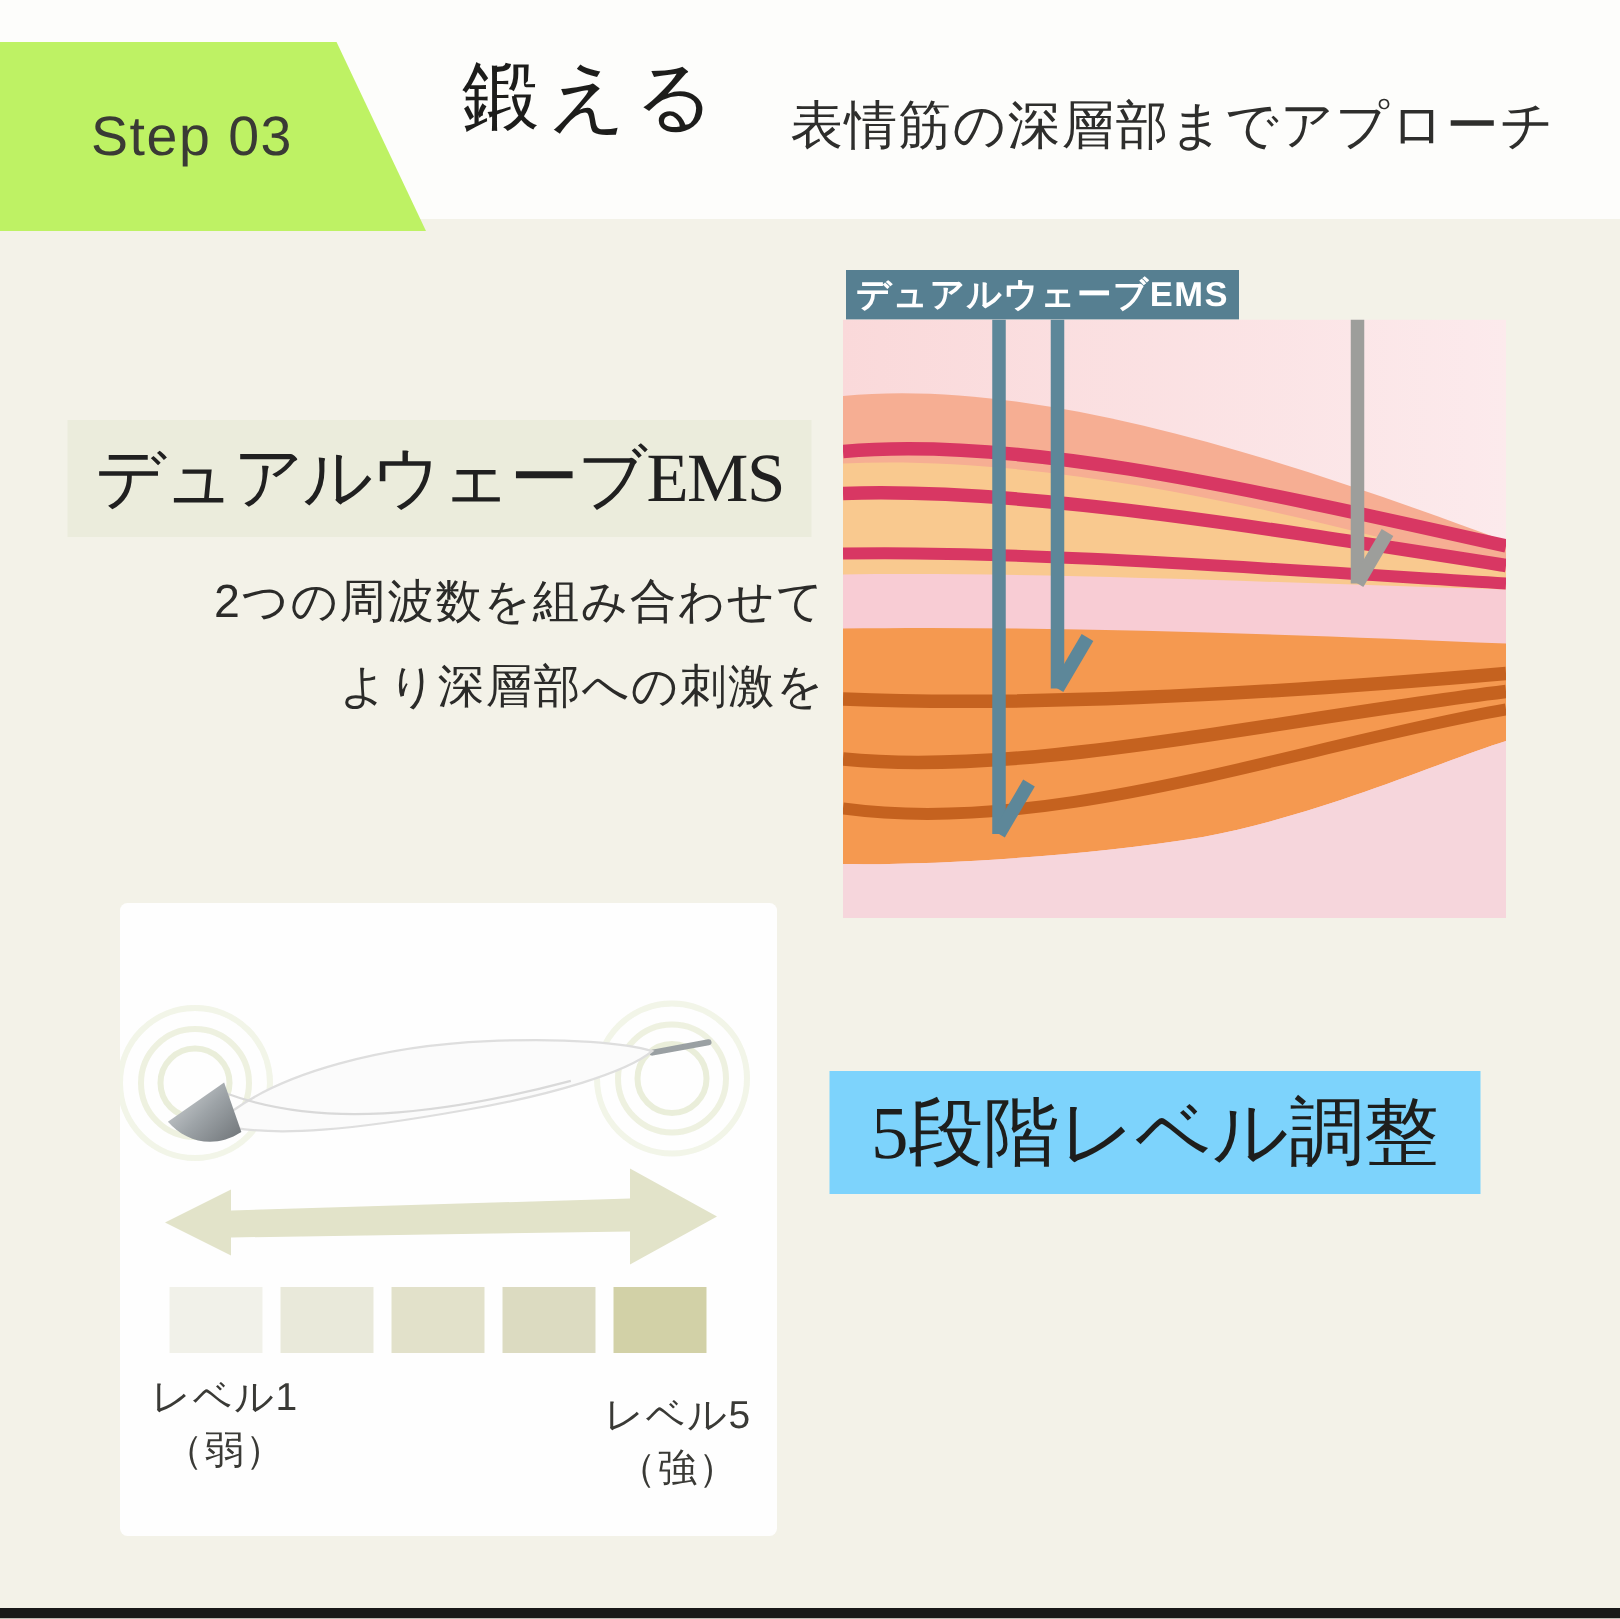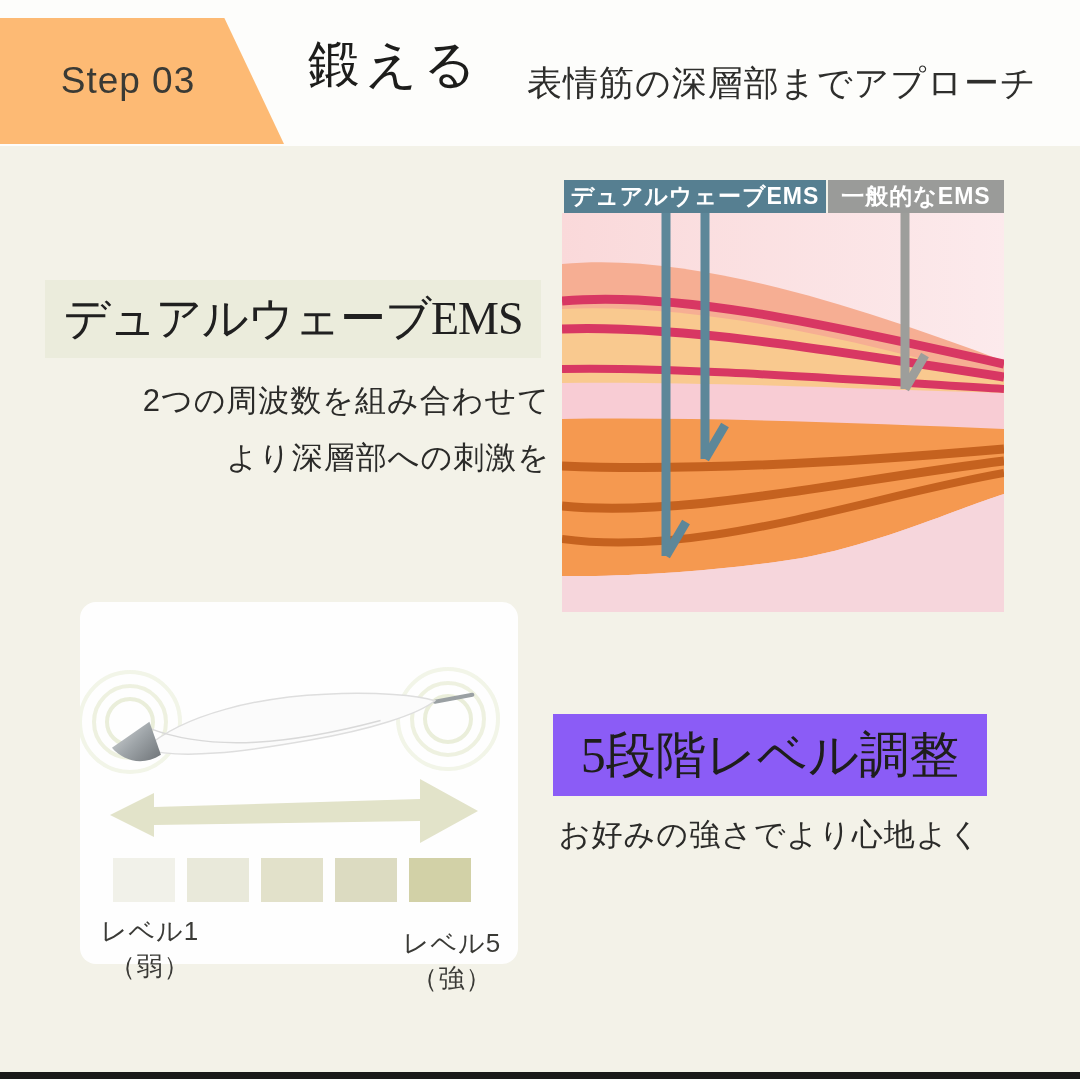--- a/index.html
+++ b/index.html
@@ -10,22 +10,22 @@
     background:#f3f2e8;
     font-family:"Liberation Sans","DejaVu Sans",sans-serif;
     color:#2b2b28;
     overflow:hidden;
   }
   .abs { position:absolute; }
 
   
   .top-band { left:0; top:0; width:1080px; height:146px; background:#fdfdfb; }
   .step-banner {
-    left:0; top:18px; width:284px; height:126px;
-    background:#fdba74;
+    left:0; top:28px; width:284px; height:126px;
+    background:#bef264;
     clip-path:polygon(0 0, 79% 0, 100% 100%, 0 100%);
     display:flex; align-items:center; justify-content:center;
   }
   .step-banner span {
     font-size:37px; color:#3a3a35; letter-spacing:1px;
     transform:translateX(-14px);
   }
   .main-title {
     left:308px; top:30px;
     font-family:"Liberation Serif","DejaVu Serif",serif;
@@ -58,40 +58,40 @@
     display:flex; align-items:center; justify-content:center;
     color:#ffffff; font-weight:bold; font-size:23px; letter-spacing:1px;
     white-space:nowrap;
   }
   .diag-label.dual { left:2px; width:262px; background:#567f91; }
   .diag-label.general { left:266px; width:176px; background:#9a9b99; }
   .diagram svg { position:absolute; left:0; top:33px; }
 
   
   .level-card {
-    left:80px; top:602px; width:438px; height:362px;
-    background:#fefefe; border-radius:16px;
+    left:80px; top:602px; width:438px; height:422px;
+    background:#fefefe; border-radius:5px;
   }
   .level-card svg { position:absolute; left:0; top:0; }
   .squares-row {
     position:absolute; left:33px; top:256px;
     display:flex; gap:12px;
   }
   .squares-row div { width:62px; height:44px; }
   .lvl-label {
     position:absolute; text-align:center;
     font-size:26px; color:#3a3a36; line-height:35px; letter-spacing:1px;
   }
   .lvl-label.min { left:10px; top:312px; width:120px; }
   .lvl-label.max { left:312px; top:324px; width:120px; }
 
   
   .lv-heading {
     left:553px; top:714px; width:434px; height:82px;
-    background:#8b5cf6;
+    background:#7dd3fc;
     display:flex; align-items:center; justify-content:center;
     font-family:"Liberation Serif","DejaVu Serif",serif;
     font-size:50px; color:#1e1e1c; letter-spacing:0px;
     white-space:nowrap;
   }
   .lv-body {
     left:540px; top:806px; width:460px;
     text-align:center; font-size:31px; color:#2b2b29;
     line-height:57px; letter-spacing:1px;
   }
@@ -109,21 +109,20 @@
 <div class="abs subtitle">表情筋の深層部までアプローチ</div>
 
 <div class="abs dw-heading">デュアルウェーブEMS</div>
 <div class="abs dw-body">
   <div>2つの周波数を組み合わせて</div>
   <div>より深層部への刺激を</div>
 </div>
 
 <div class="abs diagram">
   <div class="diag-label dual">デュアルウェーブEMS</div>
-  <div class="diag-label general">一般的なEMS</div>
   <svg width="442" height="399" viewBox="0 0 442 399">
     <defs>
       <linearGradient id="skinGrad" x1="0" y1="0" x2="1" y2="0">
         <stop offset="0" stop-color="#fad9da"></stop>
         <stop offset="1" stop-color="#fceaec"></stop>
       </linearGradient>
     </defs>
 
     <rect x="0" y="0" width="442" height="399" fill="url(#skinGrad)"></rect>
 
@@ -202,16 +201,15 @@
     <div>（弱）</div>
   </div>
   <div class="lvl-label max">
     <div>レベル5</div>
     <div>（強）</div>
   </div>
 </div>
 
 <div class="abs lv-heading">5段階レベル調整</div>
 <div class="abs lv-body">
-  <div>お好みの強さでより心地よく</div>
 </div>
 
 <div class="abs bottom-bar"></div>
 
 </body></html>

